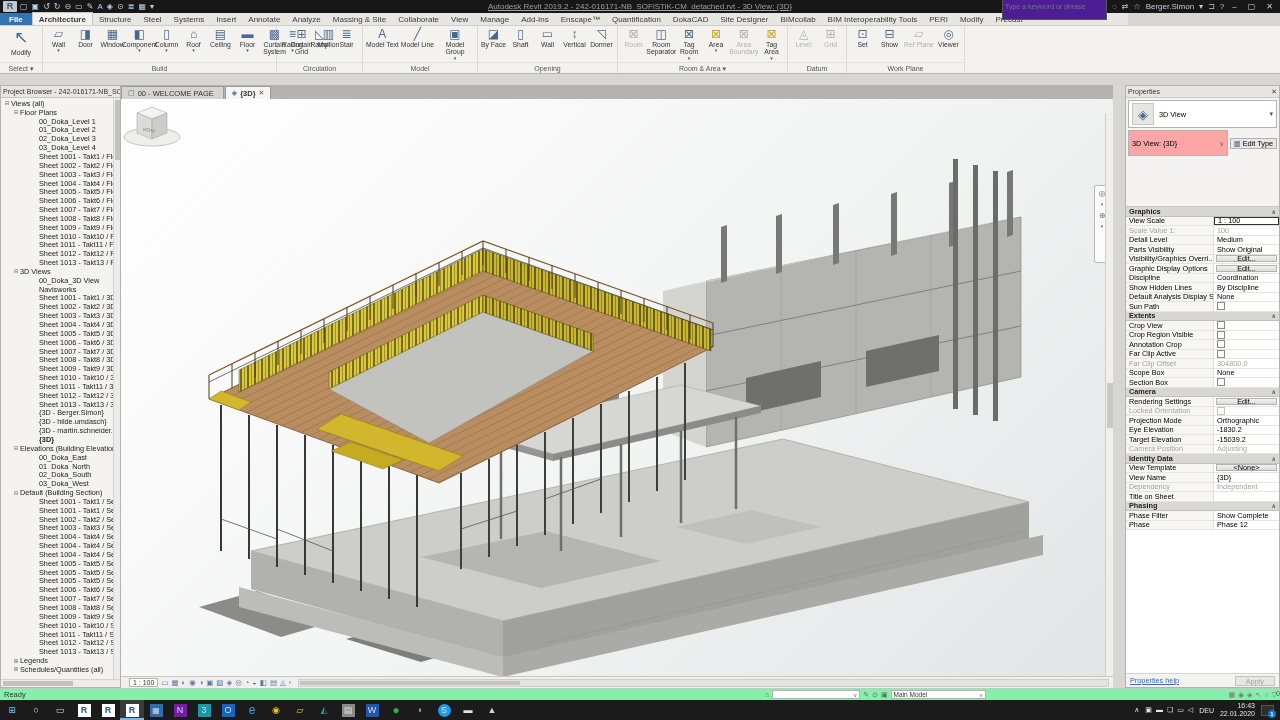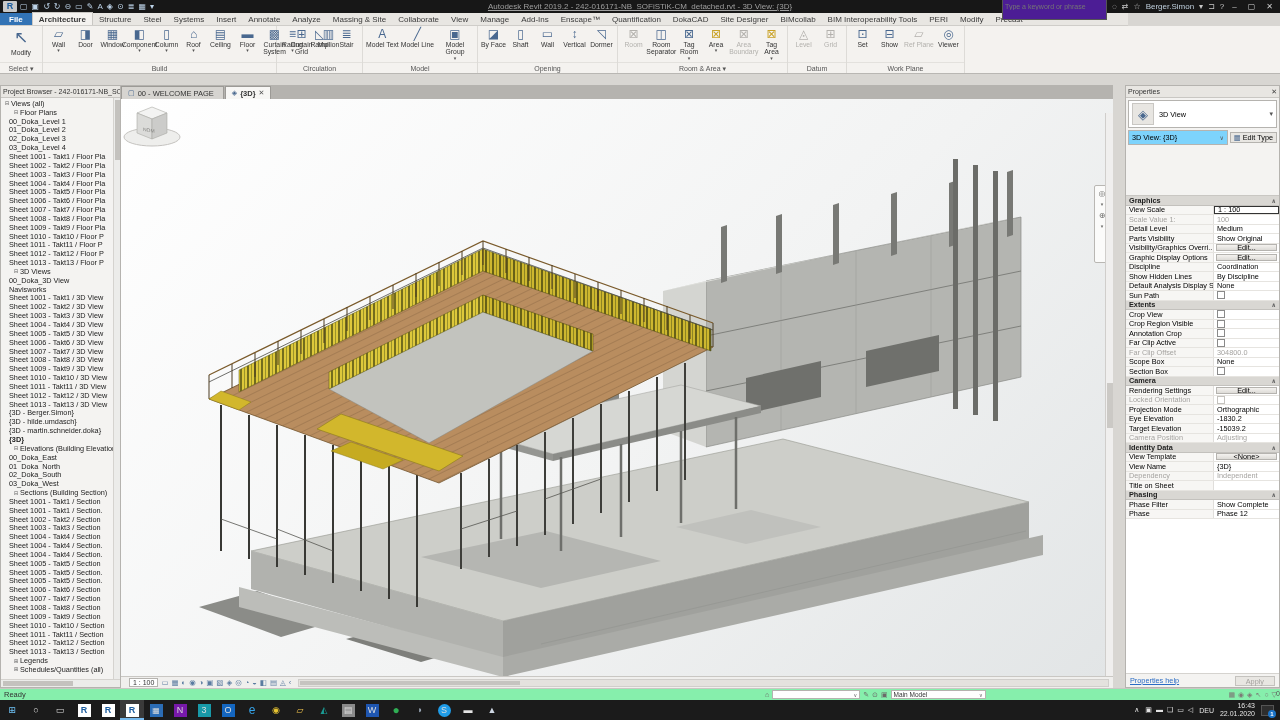--- a/index.html
+++ b/index.html
@@ -41,21 +41,21 @@
   
   .gapstrip { position:absolute; left:0; top:74px; width:1280px; height:11px; background:#d8d6d2; }
 
   
   .pbrowser { position:absolute; left:0; top:85px; width:121px; height:603px; background:#f4f3f1; border:1px solid #b5b3af; display:flex; flex-direction:column; }
   .ptitle { height:12px; background:#e8e6e2; border-bottom:1px solid #c9c7c3; font-size:7px; color:#333; display:flex; align-items:center; padding:0 2px; white-space:nowrap; overflow:hidden; }
   .ptitle .x { margin-left:auto; font-size:7px; color:#444; }
   .tree { flex:1; overflow:hidden; position:relative; padding-top:1px; }
   .trow { height:8.85px; display:flex; align-items:center; font-size:7.3px; color:#222; white-space:nowrap; overflow:hidden; }
   .trow .texp { width:8px; text-align:center; font-size:5.5px; color:#666; flex:none; }
-  .lv0 { padding-left:2px; } .lv1 { padding-left:11px; } .lv2 { }
+  .lv0 { padding-left:2px; } .lv1 { padding-left:11px; } .lv2 { padding-left:30px; }
   .cur { font-weight:bold; }
   .vscroll { position:absolute; right:0; top:0; width:7px; height:100%; background:#ececea; border-left:1px solid #d5d3cf; }
   .vscroll .thumb { position:absolute; top:2px; left:1px; width:5px; height:60px; background:#c4c2be; }
   .hscroll { height:8px; background:#ececea; border-top:1px solid #d5d3cf; position:relative; }
   .hscroll .thumb { position:absolute; left:2px; top:1px; height:5px; width:70px; background:#c4c2be; }
 
   
   .viewarea { position:absolute; left:121px; top:85px; width:992px; height:603px; background:#b5b3af; }
   .vtabs { height:14px; display:flex; align-items:flex-end; background:#b5b3af; }
   .vtab { height:13px; display:flex; align-items:center; gap:3px; background:#d6d4d0; color:#333; font-size:7.5px; padding:0 6px; border:1px solid #9c9a96; border-bottom:none; margin-right:1px; white-space:nowrap; }
@@ -78,21 +78,21 @@
   .vc-scrolltrack { flex:1; height:8px; margin:0 4px; background:#e4e2de; border:1px solid #d0cecb; position:relative; }
   .vc-scrolltrack .thumb { position:absolute; left:1px; top:1px; width:220px; height:4px; background:#c6c4c0; }
 
   
   .props { position:absolute; left:1125px; top:85px; width:155px; height:603px; background:#f4f3f1; border:1px solid #b5b3af; display:flex; flex-direction:column; font-size:7.3px; }
   .props .ptitle { flex:none; }
   .typesel { margin:2px; height:28px; background:#fff; border:1px solid #b5b3af; display:flex; align-items:center; gap:5px; padding:0 3px; }
   .typesel .cube { width:22px; height:22px; background:#e8e6e2; border:1px solid #c9c7c3; color:#49688f; font-size:13px; text-align:center; line-height:21px; }
   .typesel .arr { margin-left:auto; color:#555; font-size:7px; }
   .viewselrow { display:flex; align-items:center; margin:0 2px 2px 2px; gap:2px; }
-  .viewsel { flex:1; height:15px; background:#7dd3fc; border:1px solid #b5b3af; display:flex; align-items:center; padding:4px 3px; }
+  .viewsel { flex:1; height:26px; background:#fca5a5; border:1px solid #b5b3af; display:flex; align-items:center; padding:4px 3px; }
   .viewsel .arr { margin-left:auto; color:#555; font-size:6px; }
   .edittype { height:11px; border:1px solid #b5b3af; background:#e8e6e2; display:flex; align-items:center; gap:2px; padding:0 3px; white-space:nowrap; }
   .pgrid { flex:1; overflow:hidden; border-top:1px solid #c9c7c3; background:#fff;margin-top:48px; }
   .psec { height:9.5px; background:#d9d7d3; border-bottom:1px solid #c3c1bd; font-weight:bold; color:#222; display:flex; align-items:center; padding:0 3px; }
   .psec::after { content:"\2227"; margin-left:auto; font-size:6px; color:#666; }
   .prow { height:9.5px; display:flex; border-bottom:1px solid #e6e4e0; }
   .pl { width:88px; padding:0 3px; background:#f7f6f4; border-right:1px solid #e0dedb; white-space:nowrap; overflow:hidden; display:flex; align-items:center; }
   .pv { flex:1; padding:0 3px; white-space:nowrap; overflow:hidden; display:flex; align-items:center; }
   .pl.dis, .pv.dis { color:#a5a3a0; }
   .pv.scalebox { border:1px solid #333; margin:0; }
@@ -611,21 +611,21 @@
       <div class="trow lv2">
         <span class="texp"></span>
         <span class="tlabel">02_Doka_South</span>
       </div>
       <div class="trow lv2">
         <span class="texp"></span>
         <span class="tlabel">03_Doka_West</span>
       </div>
       <div class="trow lv1">
         <span class="texp">⊟</span>
-        <span class="tlabel">Sections (Building Section)</span>
+        <span class="tlabel">Default (Building Section)</span>
       </div>
       <div class="trow lv2">
         <span class="texp"></span>
         <span class="tlabel">Sheet 1001 - Takt1 / Section</span>
       </div>
       <div class="trow lv2">
         <span class="texp"></span>
         <span class="tlabel">Sheet 1001 - Takt1 / Section.</span>
       </div>
       <div class="trow lv2">

